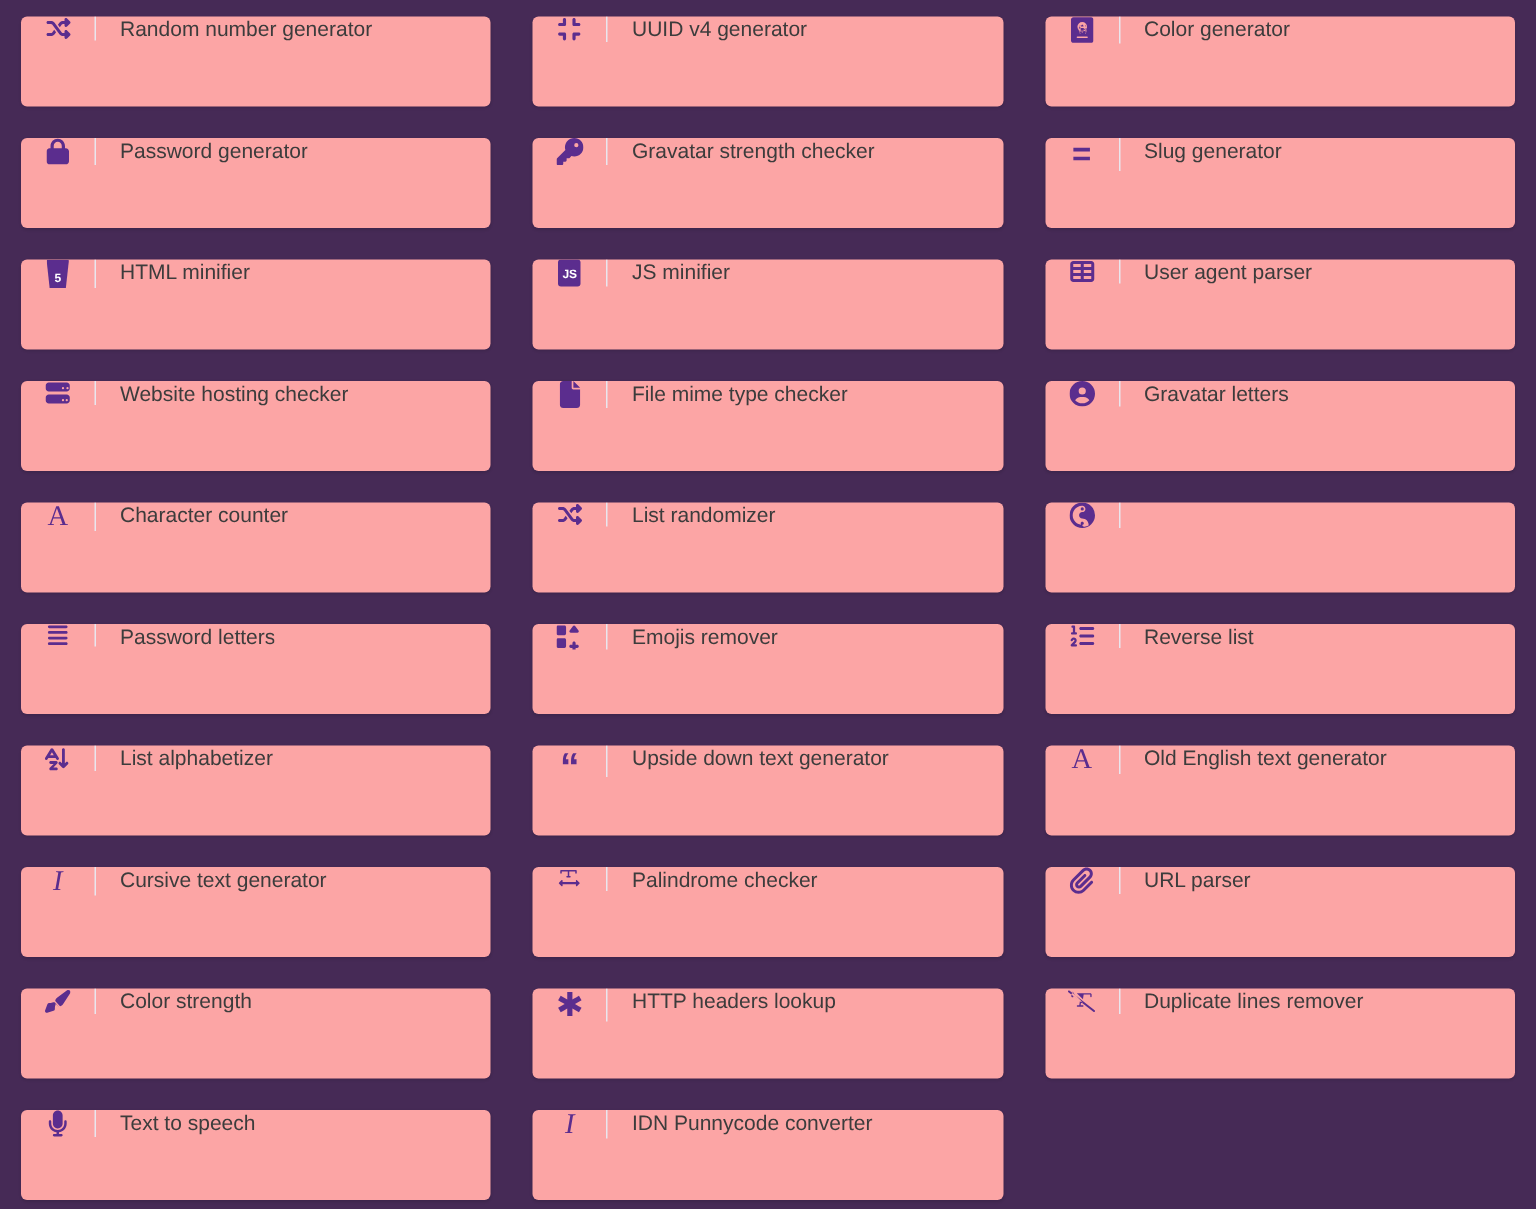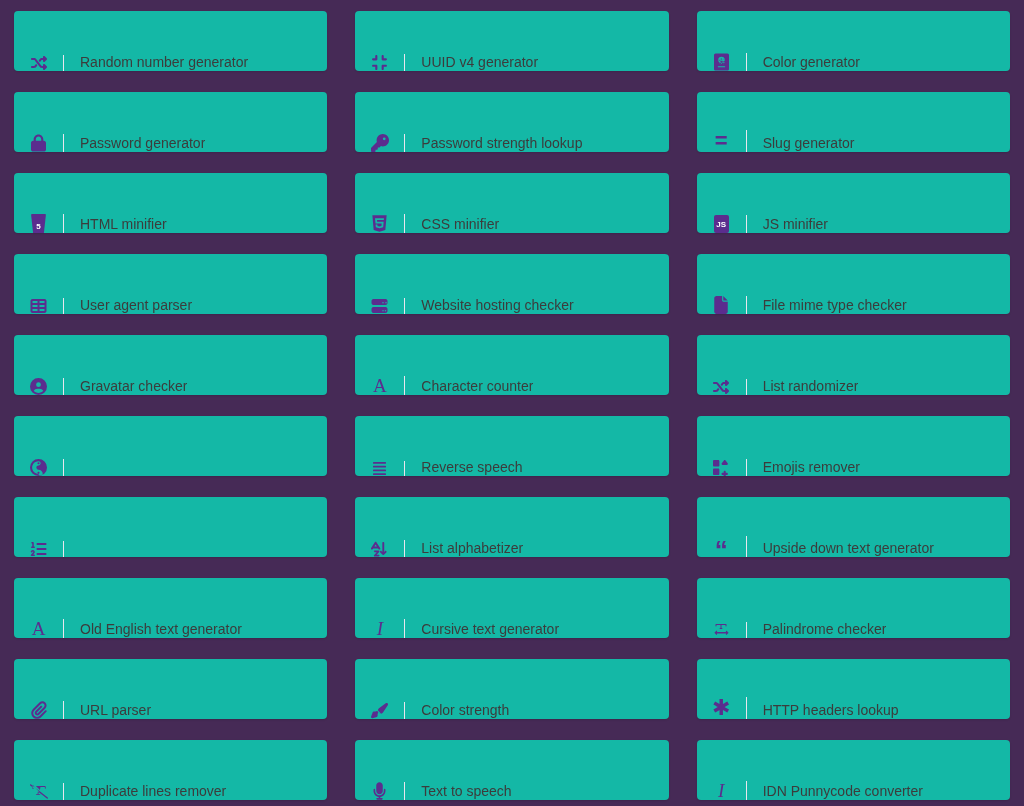--- a/index.html
+++ b/index.html
@@ -16,25 +16,25 @@
   .tool-grid {
     display: grid;
     grid-template-columns: repeat(3, 1fr);
     column-gap: 28px;
     row-gap: 21px;
     padding: 11px 14px 11px 14px;
     box-sizing: border-box;
     width: 1024px;
   }
   .tool-card {
-    background: #14b8a6;
+    background: #fca5a5;
     border-radius: 4px;
     height: 60px;
     display: flex;
-    align-items: flex-end;
+    align-items: flex-start;
     box-shadow: 0 1px 2px rgba(0,0,0,0.12);
     overflow: hidden;
     cursor: pointer;
   }
   .tool-icon-cell {
     width: 49px;
     min-width: 49px;
     display: flex;
     align-items: center;
     justify-content: center;
@@ -162,47 +162,37 @@
         <span class="tool-label">Password generator</span>
       </div>
     </div>
     <div class="tool-card">
       <div class="tool-icon-cell">
         <svg width="18" height="18" viewBox="0 0 512 512">
           <path d="M336 352c97.2 0 176-78.8 176-176S433.2 0 336 0S160 78.8 160 176c0 18.7 2.9 36.8 8.3 53.7L7 391c-4.5 4.5-7 10.6-7 17v80c0 13.3 10.7 24 24 24h80c13.3 0 24-10.7 24-24V448h40c13.3 0 24-10.7 24-24V384h40c6.4 0 12.5-2.5 17-7l33.3-33.3c16.9 5.4 35 8.3 53.7 8.3zM376 96a40 40 0 1 1 0 80 40 40 0 1 1 0-80z"></path>
         </svg>
       </div>
       <div class="tool-label-cell">
-        <span class="tool-label">Password strength lookup</span>
+        <span class="tool-label">Gravatar strength checker</span>
       </div>
     </div>
     <div class="tool-card">
       <div class="tool-icon-cell">
         <span class="glyph-eq">=</span>
       </div>
       <div class="tool-label-cell">
         <span class="tool-label">Slug generator</span>
       </div>
     </div>
     <div class="tool-card">
       <div class="tool-icon-cell">
         <span class="brand-badge shield">5</span>
       </div>
       <div class="tool-label-cell">
         <span class="tool-label">HTML minifier</span>
-      </div>
-    </div>
-    <div class="tool-card">
-      <div class="tool-icon-cell">
-        <svg width="15" height="19" viewBox="0 0 384 512">
-          <path d="M0 32l34.9 395.8L191.5 480l157.6-52.2L384 32H0zm308.2 127.9H124.4l4.1 49.4h175.6l-13.6 148.4-97.9 27v.3h-1.1l-98.7-27.3-6-75.8h47.7L138 320l53.5 14.5 53.7-14.5 5.3-64.7H84.3L71.5 112.2h241.1l-4.4 47.7z"></path>
-        </svg>
-      </div>
-      <div class="tool-label-cell">
-        <span class="tool-label">CSS minifier</span>
       </div>
     </div>
     <div class="tool-card">
       <div class="tool-icon-cell">
         <span class="brand-badge square">JS</span>
       </div>
       <div class="tool-label-cell">
         <span class="tool-label">JS minifier</span>
       </div>
     </div>
@@ -236,21 +226,21 @@
         <span class="tool-label">File mime type checker</span>
       </div>
     </div>
     <div class="tool-card">
       <div class="tool-icon-cell">
         <svg width="17" height="17" viewBox="0 0 512 512">
           <path d="M399 384.2C376.9 345.8 335.4 320 288 320H224c-47.4 0-88.9 25.8-111 64.2c35.2 39.2 86.2 63.8 143 63.8s107.8-24.7 143-63.8zM0 256a256 256 0 1 1 512 0A256 256 0 1 1 0 256zm256 16a72 72 0 1 0 0-144 72 72 0 1 0 0 144z"></path>
         </svg>
       </div>
       <div class="tool-label-cell">
-        <span class="tool-label">Gravatar checker</span>
+        <span class="tool-label">Gravatar letters</span>
       </div>
     </div>
     <div class="tool-card">
       <div class="tool-icon-cell">
         <span class="glyph-A">A</span>
       </div>
       <div class="tool-label-cell">
         <span class="tool-label">Character counter</span>
       </div>
     </div>
@@ -271,38 +261,41 @@
         </svg>
       </div>
     </div>
     <div class="tool-card">
       <div class="tool-icon-cell">
         <svg width="17" height="15" viewBox="0 0 448 512">
           <path d="M448 64c0-17.7-14.3-32-32-32H32C14.3 32 0 46.3 0 64S14.3 96 32 96H416c17.7 0 32-14.3 32-32zm0 256c0-17.7-14.3-32-32-32H32c-17.7 0-32 14.3-32 32s14.3 32 32 32H416c17.7 0 32-14.3 32-32zM0 192c0 17.7 14.3 32 32 32H416c17.7 0 32-14.3 32-32s-14.3-32-32-32H32c-17.7 0-32 14.3-32 32zM448 448c0-17.7-14.3-32-32-32H32c-17.7 0-32 14.3-32 32s14.3 32 32 32H416c17.7 0 32-14.3 32-32z"></path>
         </svg>
       </div>
       <div class="tool-label-cell">
-        <span class="tool-label">Reverse speech</span>
+        <span class="tool-label">Password letters</span>
       </div>
     </div>
     <div class="tool-card">
       <div class="tool-icon-cell">
         <svg width="17" height="17" viewBox="0 0 512 512">
           <path d="M0 64C0 46.3 14.3 32 32 32H160c17.7 0 32 14.3 32 32V192c0 17.7-14.3 32-32 32H32c-17.7 0-32-14.3-32-32V64zM0 320c0-17.7 14.3-32 32-32H160c17.7 0 32 14.3 32 32V448c0 17.7-14.3 32-32 32H32c-17.7 0-32-14.3-32-32V320zM352 32c10.1 0 19.6 4.7 25.6 12.8l64 85.3c6.7 8.9 7.8 20.9 2.8 30.9s-15.2 16.3-26.4 16.3H288c-11.2 0-21.4-6.2-26.4-16.3s-3.9-22 2.8-30.9l64-85.3C334.4 36.7 343.9 32 352 32zM256 448c0-17.7 14.3-32 32-32h32V384c0-17.7 14.3-32 32-32s32 14.3 32 32v32h32c17.7 0 32 14.3 32 32s-14.3 32-32 32H384v32c0 17.7-14.3 32-32 32s-32-14.3-32-32V480H288c-17.7 0-32-14.3-32-32z"></path>
         </svg>
       </div>
       <div class="tool-label-cell">
         <span class="tool-label">Emojis remover</span>
       </div>
     </div>
     <div class="tool-card">
       <div class="tool-icon-cell">
         <svg width="17" height="16" viewBox="0 0 512 512">
           <path d="M24 56c0-13.3 10.7-24 24-24H80c13.3 0 24 10.7 24 24V176h16c13.3 0 24 10.7 24 24s-10.7 24-24 24H40c-13.3 0-24-10.7-24-24s10.7-24 24-24H56V80H48C34.7 80 24 69.3 24 56zM86.7 341.2c-6.5-7.4-18.3-6.9-24 1.2L51.5 358.1c-7.7 10.8-22.7 13.3-33.5 5.6s-13.3-22.7-5.6-33.5l11.1-15.6c23.7-33.2 72.3-35.6 99.2-4.9c21.3 24.4 20.8 60.9-1.1 84.7L86.8 432H120c13.3 0 24 10.7 24 24s-10.7 24-24 24H32c-9.5 0-18.2-5.6-22-14.4s-2.1-18.9 4.3-25.9l72-78c5.3-5.8 5.4-14.6 .3-20.5zM224 64H480c17.7 0 32 14.3 32 32s-14.3 32-32 32H224c-17.7 0-32-14.3-32-32s14.3-32 32-32zm0 160H480c17.7 0 32 14.3 32 32s-14.3 32-32 32H224c-17.7 0-32-14.3-32-32s14.3-32 32-32zm0 160H480c17.7 0 32 14.3 32 32s-14.3 32-32 32H224c-17.7 0-32-14.3-32-32s14.3-32 32-32z"></path>
         </svg>
+      </div>
+      <div class="tool-label-cell">
+        <span class="tool-label">Reverse list</span>
       </div>
     </div>
     <div class="tool-card">
       <div class="tool-icon-cell">
         <svg width="17" height="17" viewBox="0 0 576 512">
           <path d="M183.6 42.4C177.5 33.5 167.4 28.2 156.6 28.2s-20.9 5.3-27 14.2L3.6 242.4c-9.9 15-5.8 35.2 9.2 45.1s35.2 5.8 45.1-9.2L74.4 252h164.4l16.5 26.3c9.9 15 30.1 19.1 45.1 9.2s19.1-30.1 9.2-45.1L183.6 42.4zM115 188l41.6-66.2L198.2 188H115zM448 64c0-17.7-14.3-32-32-32s-32 14.3-32 32V370.7l-25.4-25.4c-12.5-12.5-32.8-12.5-45.3 0s-12.5 32.8 0 45.3l80 80c12.5 12.5 32.8 12.5 45.3 0l80-80c12.5-12.5 12.5-32.8 0-45.3s-32.8-12.5-45.3 0L448 370.7V64zM128 320c-17.7 0-32 14.3-32 32s14.3 32 32 32h66.7L107.3 473.4c-9.2 9.2-11.9 22.9-6.9 34.9s16.6 19.8 29.6 19.8H256c17.7 0 32-14.3 32-32s-14.3-32-32-32H189.3l87.4-89.4c9.2-9.2 11.9-22.9 6.9-34.9s-16.6-19.8-29.6-19.8H128z"></path>
         </svg>
       </div>
       <div class="tool-label-cell">
         <span class="tool-label">List alphabetizer</span>

